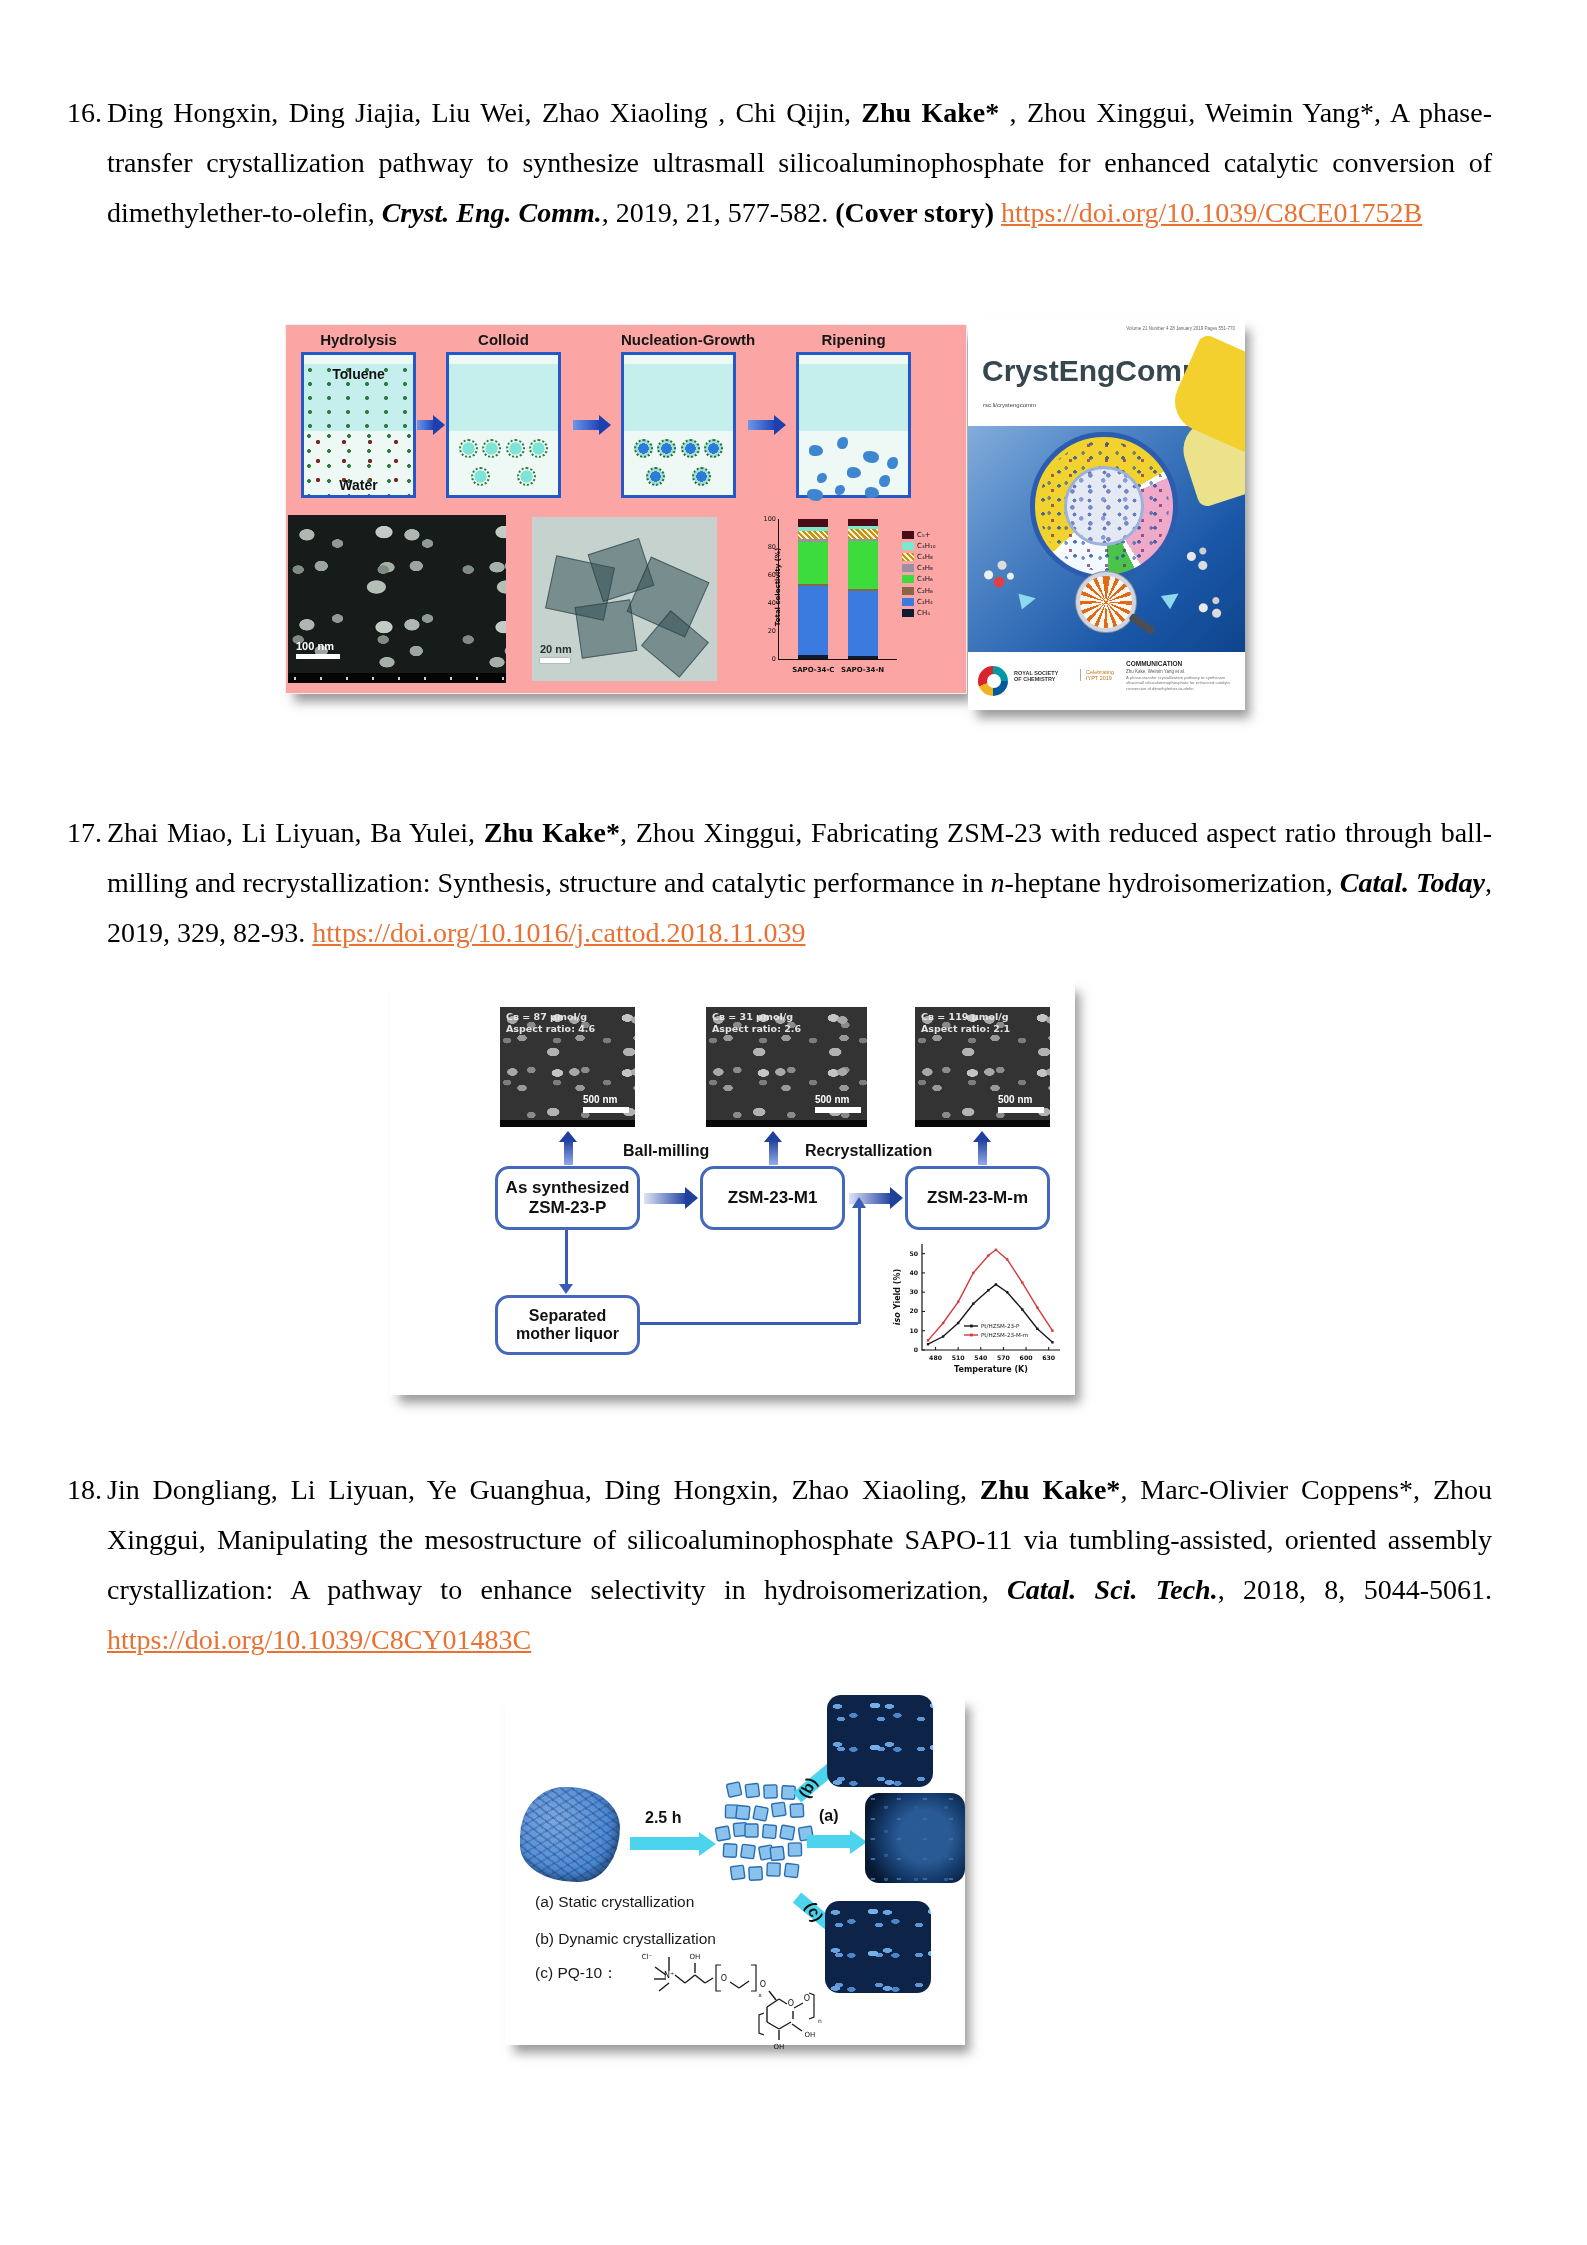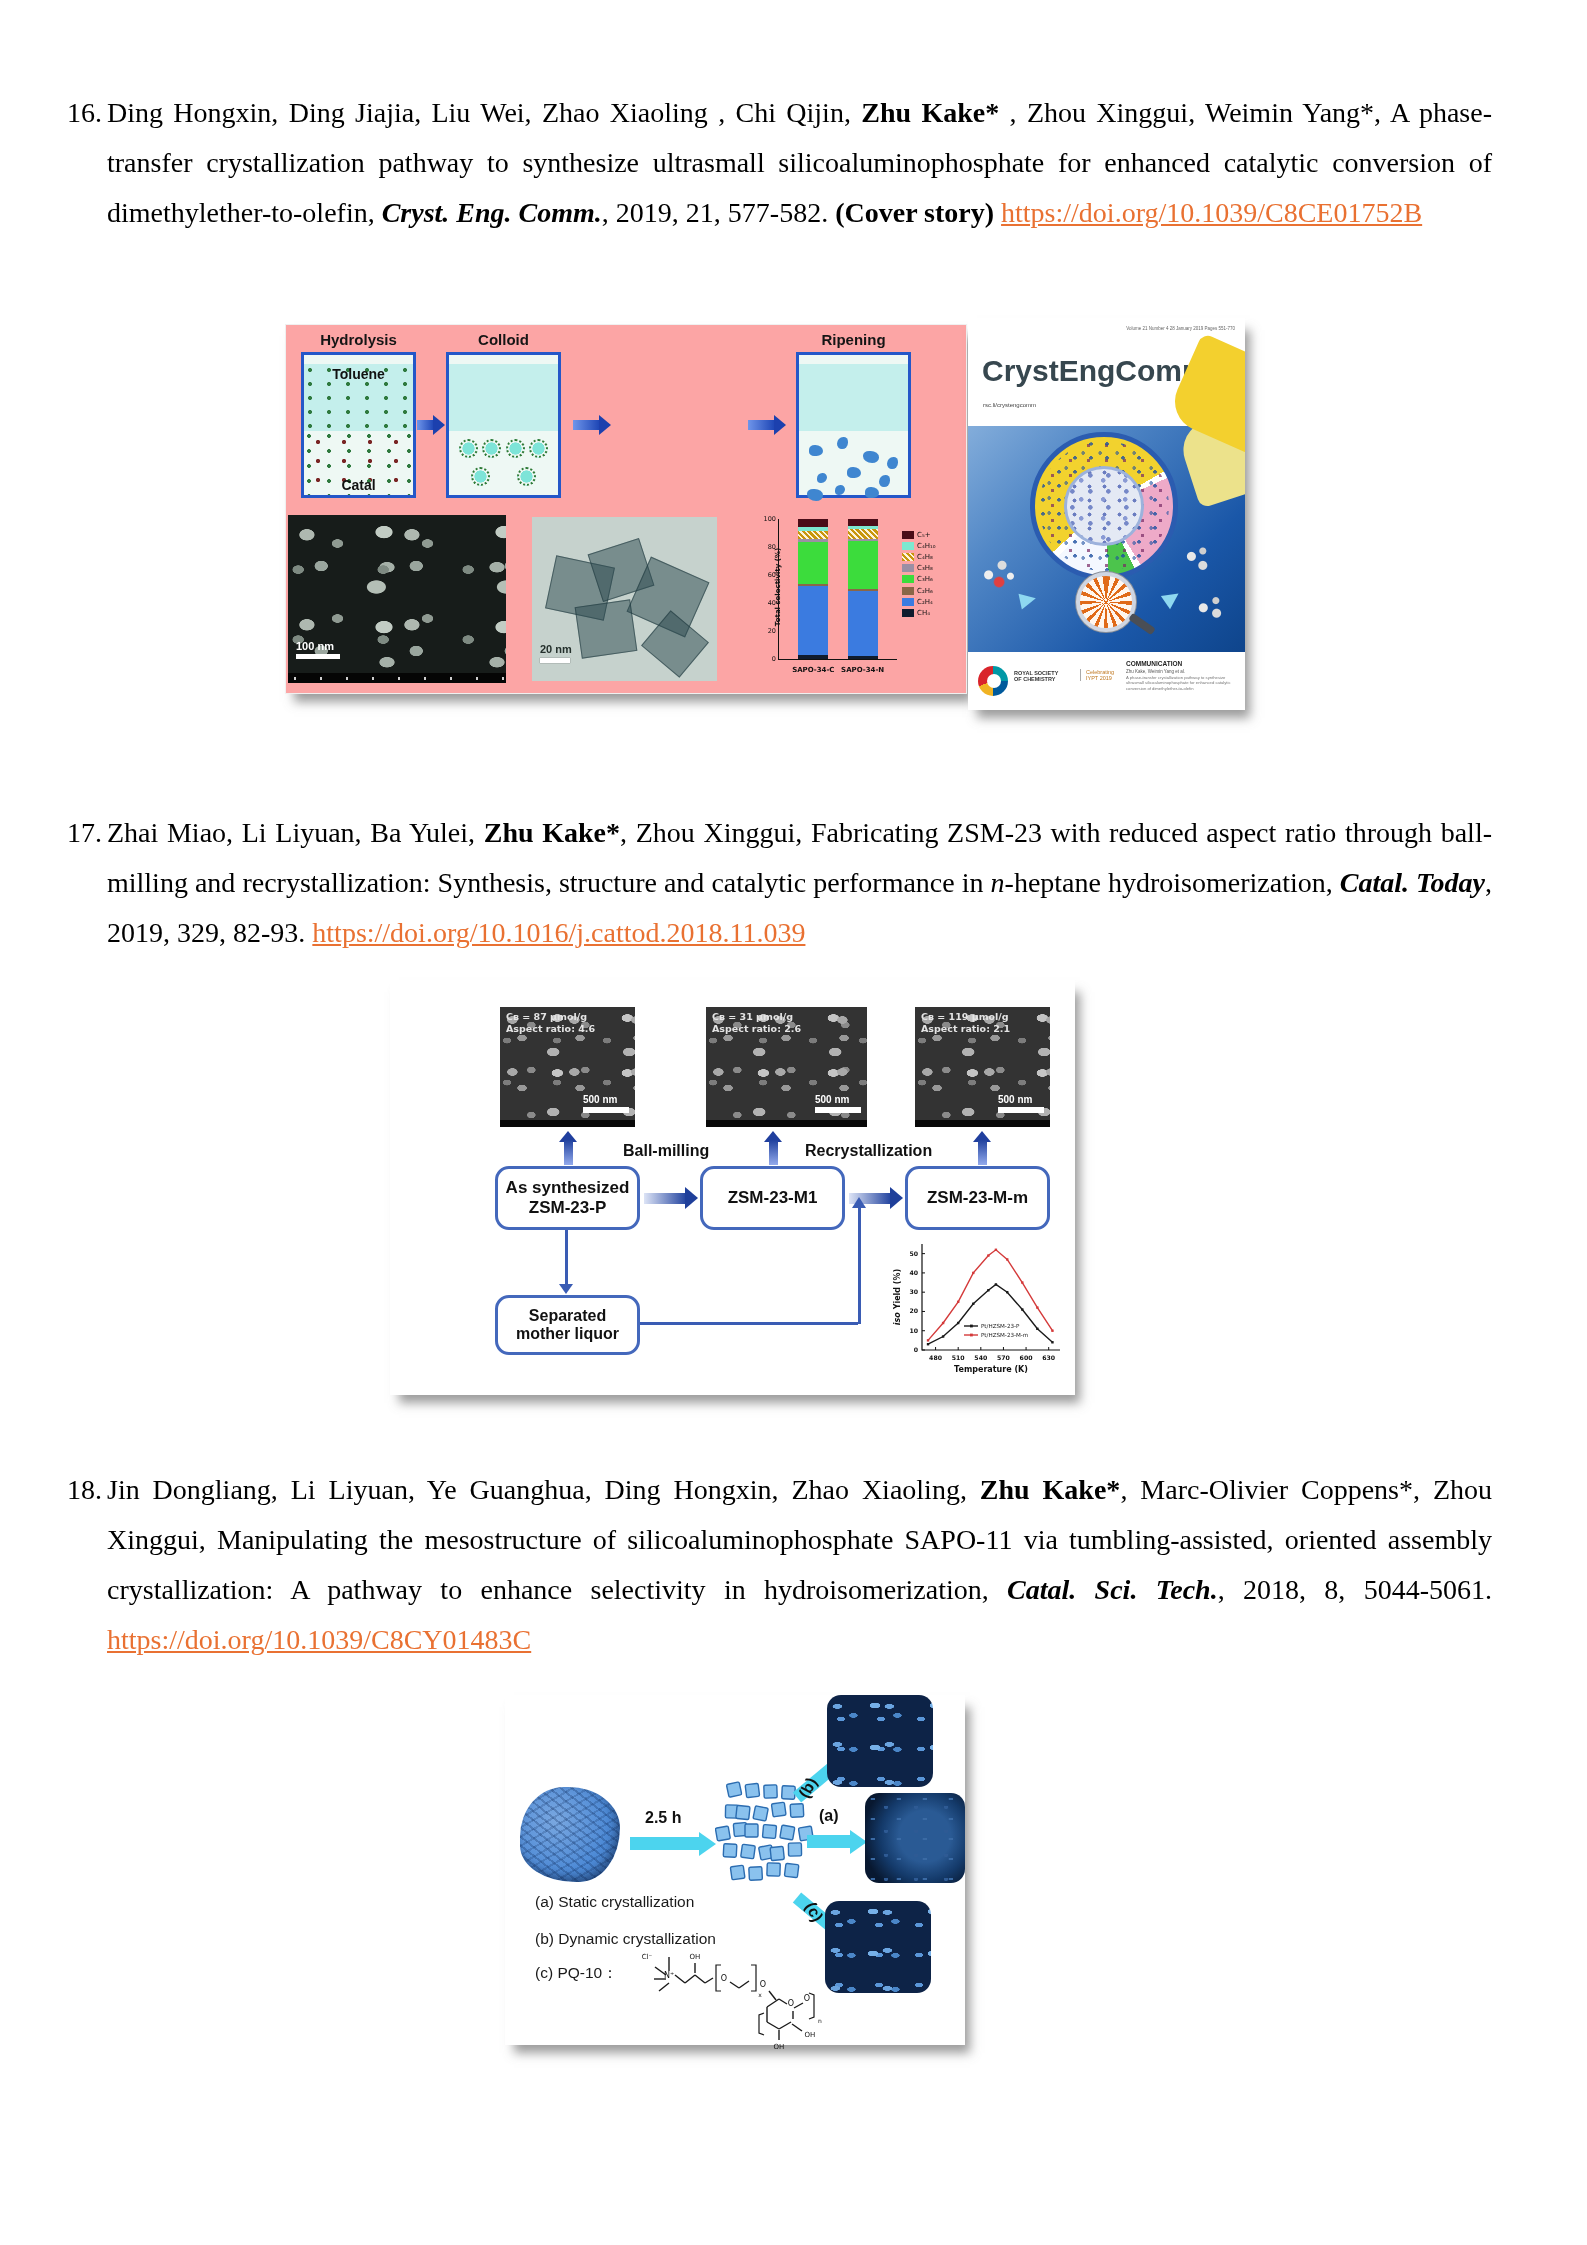--- a/index.html
+++ b/index.html
@@ -186,21 +186,21 @@
   <div class="fig16">
     <div class="f16-panel page-shadow">
 
       <div class="f16-stage" style="left:15px;">
         <div class="f16-label">Hydrolysis</div>
         <div class="f16-box">
           <div class="st-top solid-div dots">
             <div class="st-lab top">Toluene</div>
           </div>
           <div class="st-bot dots2">
-            <div class="st-lab bot">Catal</div>
+            <div class="st-lab bot">Water</div>
           </div>
         </div>
       </div>
 
       <div class="harrow" style="left:131px;top:90px;width:28px;height:20px;">
           <i class="shaft"></i>
           <i class="head"></i>
         </div>
 
       <div class="f16-stage" style="left:160px;">
@@ -216,20 +216,34 @@
               <span class="pt-colloid"></span>
             </div>
         </div>
       </div>
 
       <div class="harrow" style="left:287px;top:90px;width:38px;height:20px;">
           <i class="shaft"></i>
           <i class="head"></i>
         </div>
 
+      <div class="f16-stage" style="left:335px;">
+        <div class="f16-label">Nucleation-Growth</div>
+        <div class="f16-box">
+          <div class="st-top dot-div"></div>
+          <div class="st-bot pwrap">
+              <span class="pt-nucleation"></span>
+              <span class="pt-nucleation"></span>
+              <span class="pt-nucleation"></span>
+              <span class="pt-nucleation"></span>
+              <span class="pt-nucleation"></span>
+              <span class="pt-nucleation"></span>
+            </div>
+        </div>
+      </div>
 
       <div class="harrow" style="left:462px;top:90px;width:38px;height:20px;">
           <i class="shaft"></i>
           <i class="head"></i>
         </div>
 
       <div class="f16-stage" style="left:510px;">
         <div class="f16-label">Ripening</div>
         <div class="f16-box">
           <div class="st-top dot-div"></div>

